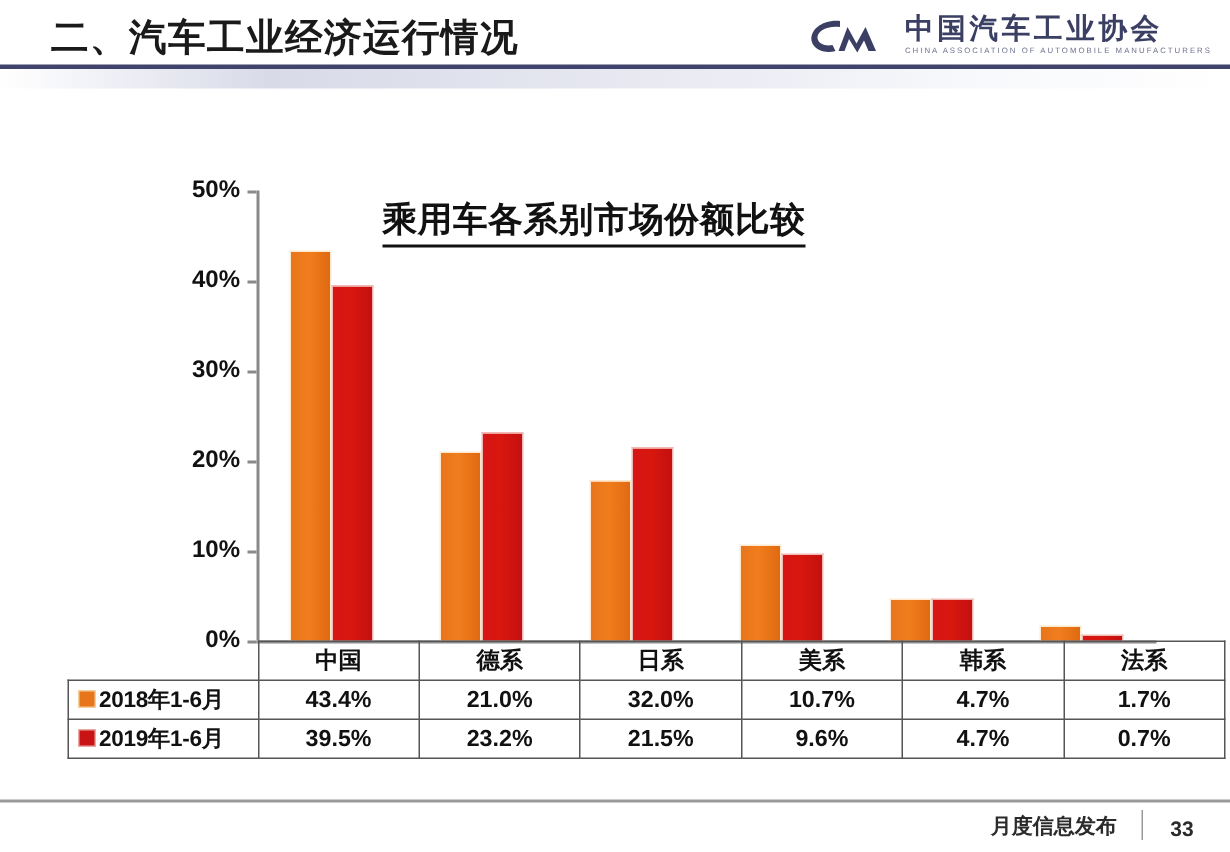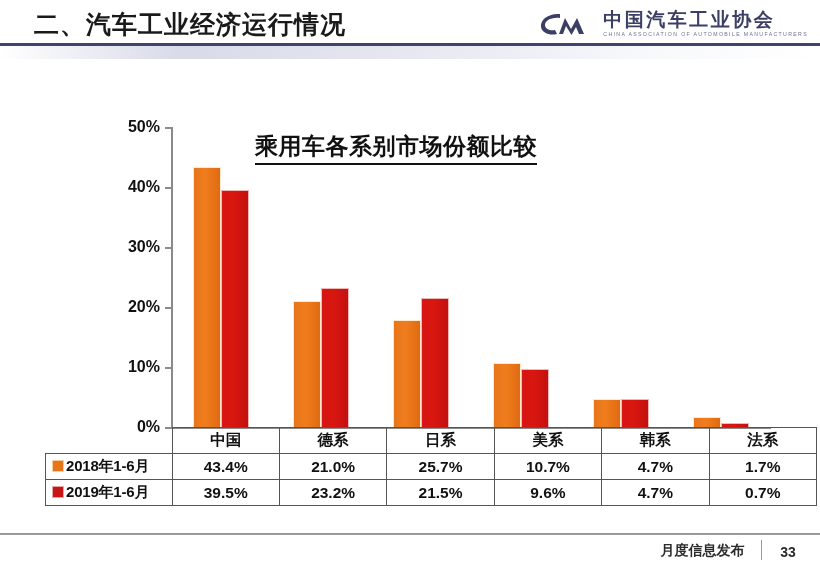--- a/index.html
+++ b/index.html
@@ -296,21 +296,21 @@
         <td>德系</td>
         <td>日系</td>
         <td>美系</td>
         <td>韩系</td>
         <td>法系</td>
       </tr>
       <tr>
         <td class="legend-cell"><span class="legend-swatch s2018"></span><span>2018年1-6月</span></td>
         <td>43.4%</td>
         <td>21.0%</td>
-        <td>25.7%</td>
+        <td>32.0%</td>
         <td>10.7%</td>
         <td>4.7%</td>
         <td>1.7%</td>
       </tr>
       <tr>
         <td class="legend-cell"><span class="legend-swatch s2019"></span><span>2019年1-6月</span></td>
         <td>39.5%</td>
         <td>23.2%</td>
         <td>21.5%</td>
         <td>9.6%</td>

